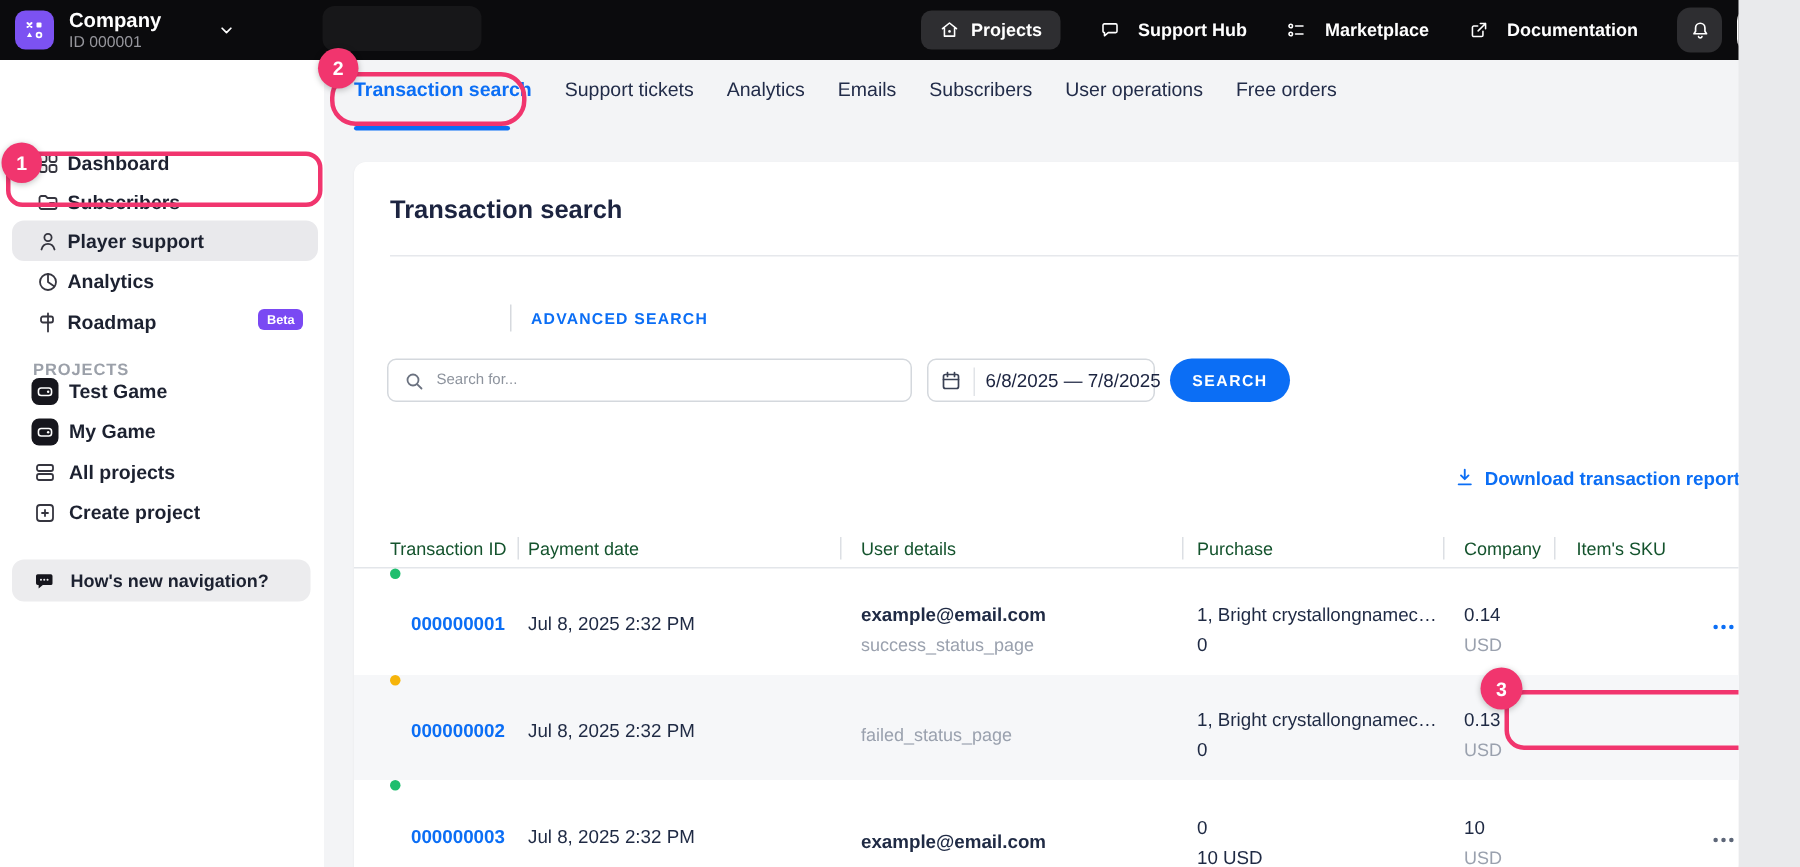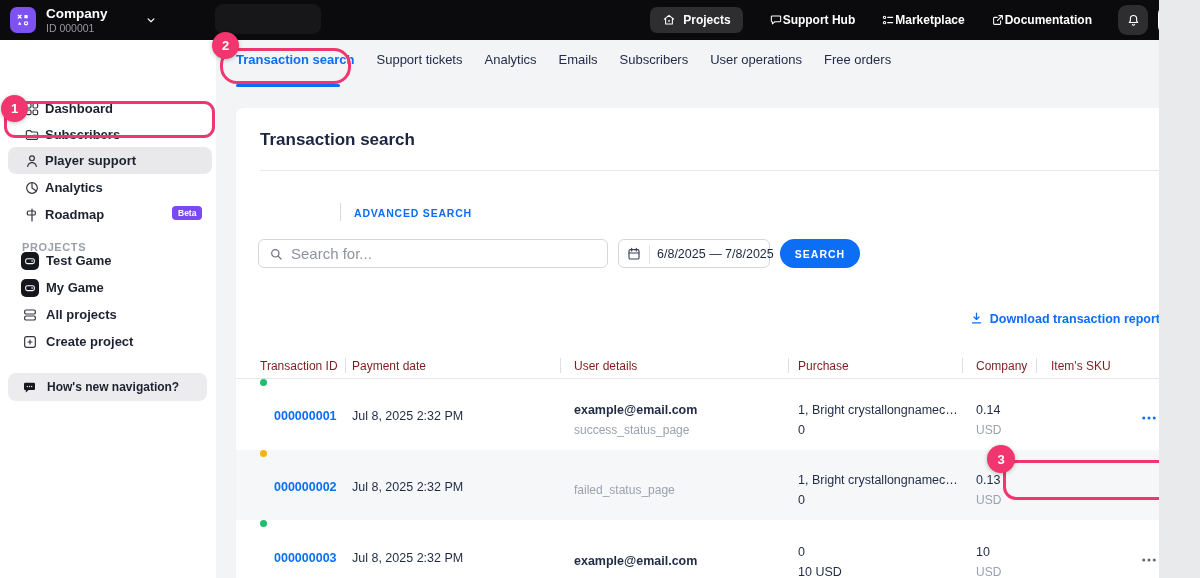--- a/index.html
+++ b/index.html
@@ -9,21 +9,21 @@
 
   
   .topbar { position:absolute; left:0; top:0; width:1200px; height:40px; background:#0b0b0d; display:flex; align-items:center; }
   .logo { position:absolute; left:10px; top:7px; width:26px; height:26px; border-radius:7px; background:#7c52f2; display:flex; align-items:center; justify-content:center; }
   .company-name { position:absolute; left:46px; top:6px; color:#fff; font-size:13.5px; font-weight:700; }
   .company-id { position:absolute; left:46px; top:22px; color:#97979d; font-size:10.5px; }
   .tb-chevron { position:absolute; left:144px; top:13px; color:#fff; }
   .tb-placeholder { position:absolute; left:215px; top:4px; width:106px; height:30px; border-radius:8px; background:#171719; }
   .tb-right { position:absolute; right:12px; top:0; height:40px; display:flex; align-items:center; gap:26px; }
   .tb-btn { display:flex; align-items:center; gap:7px; background:#2e2e31; color:#fff; font-size:12px; font-weight:700; border-radius:7px; padding:6px 12px; cursor:pointer; }
-  .tb-link { display:flex; align-items:center; gap:0; color:#fff; font-size:12px; font-weight:700; cursor:pointer; }
+  .tb-link { display:flex; align-items:center; gap:12px; color:#fff; font-size:12px; font-weight:700; cursor:pointer; }
   .tb-icbtn { width:30px; height:30px; border-radius:9px; display:flex; align-items:center; justify-content:center; cursor:pointer; }
   .tb-icbtn.dark { background:#2e2e31; color:#fff; }
   .tb-icbtn.light { background:#fff; color:#16161d; margin-left:-16px; }
 
   
   .sidebar { position:absolute; left:0; top:40px; width:216px; height:538px; background:#fff; }
   .side-item { position:absolute; left:0; width:216px; height:27px; display:flex; align-items:center; cursor:pointer; color:#1c2130; }
   .side-item .si-icon { position:absolute; left:24px; width:16px; height:16px; color:#35353f; display:flex; }
   .side-item .si-label { position:absolute; left:45px; font-size:13px; font-weight:700; }
   .side-item.selected { left:8px; width:204px; border-radius:8px; background:#e9e9ec; }
@@ -48,33 +48,33 @@
 
   
   .card { position:absolute; left:236px; top:108px; width:948px; height:470px; background:#fff; border-radius:8px 8px 0 0; box-shadow:0 1px 2px rgba(16,24,40,.05); }
   .page-title { position:absolute; left:24px; top:22px; font-size:17px; font-weight:700; color:#1c2440; }
   .title-divider { position:absolute; left:24px; top:62px; width:900px; height:1px; background:#e6e8ec; }
   .mode-quick { position:absolute; left:24px; top:99px; font-size:10.5px; font-weight:700; letter-spacing:.8px; color:#1c2440; cursor:pointer;margin-top:36px; }
   .mode-divider { position:absolute; left:104px; top:95px; width:1px; height:18px; background:#d6d9de; }
   .mode-advanced { position:absolute; left:118px; top:99px; font-size:10.5px; font-weight:700; letter-spacing:.8px; color:#0b6ef5; cursor:pointer; }
   .search-input { position:absolute; left:22px; top:131px; width:350px; height:29px; border:1px solid #d4d8dd; border-radius:6px; background:#fff; }
   .search-input .mag { position:absolute; left:9px; top:6px; width:16px; height:16px; color:#6b7280; }
-  .search-input input { position:absolute; left:32px; top:1px; width:310px; height:25px; border:none; outline:none; font-size:15px; color:#1c2440; font-family:"Liberation Sans",sans-serif; background:transparent; }
+  .search-input input { position:absolute; left:32px; top:1px; width:310px; height:25px; border:none; outline:none; font-size:10px; color:#1c2440; font-family:"Liberation Sans",sans-serif; background:transparent; }
   .search-input input::placeholder { color:#8d939d; }
   .date-field { position:absolute; left:382px; top:131px; width:152px; height:29px; border:1px solid #d4d8dd; border-radius:6px; background:#fff; cursor:pointer; }
   .date-field .cal { position:absolute; left:7px; top:6px; width:16px; height:16px; color:#3a4154; }
   .date-field .df-sep { position:absolute; left:30px; top:5px; width:1px; height:19px; background:#e1e4e8; }
   .date-field .df-text { position:absolute; left:38px; top:7px; font-size:12.5px; color:#1c2440; white-space:nowrap; }
   .search-btn { position:absolute; left:544px; top:131px; width:80px; height:29px; border:none; border-radius:15px; background:#0b6ef5; color:#fff; font-size:10.5px; font-weight:700; letter-spacing:1px; cursor:pointer; font-family:"Liberation Sans",sans-serif; }
   .download { position:absolute; right:24px; top:203px; display:flex; align-items:center; gap:6px; color:#0b6ef5; font-size:12.5px; font-weight:700; cursor:pointer; }
   .download .dl-ic { width:15px; height:15px; display:flex; }
 
   
   .thead { position:absolute; left:0; top:246px; width:948px; height:25px; }
-  .th { position:absolute; top:5px; font-size:12px; color:#7f1d1d;text-align:center; }
+  .th { position:absolute; top:5px; font-size:12px; color:#14532d;text-align:center; }
   .col-sep { position:absolute; top:4px; width:1px; height:15px; background:#dcdfe4; }
   .thead-border { position:absolute; left:0; top:270px; width:948px; height:1px; background:#e3e6ea; }
   .trow { position:absolute; left:0; width:948px; }
   .trow.zebra { background:#f6f7f9; }
   .cell-line1 { font-size:12.5px; color:#1f2a44; line-height:20px; }
   .cell-line2 { font-size:12px; color:#9aa1ae; line-height:20px; }
   .cell-dark2 { font-size:12.5px; color:#1f2a44; line-height:20px; }
   .status-dot { position:absolute; left:24px; width:7px; height:7px; border-radius:50%; }
   .tid { position:absolute; left:38px; font-size:12.5px; font-weight:700; color:#0b6ef5; cursor:pointer; }
   .cdate { position:absolute; left:116px; font-size:12.5px; color:#1f2a44; }

